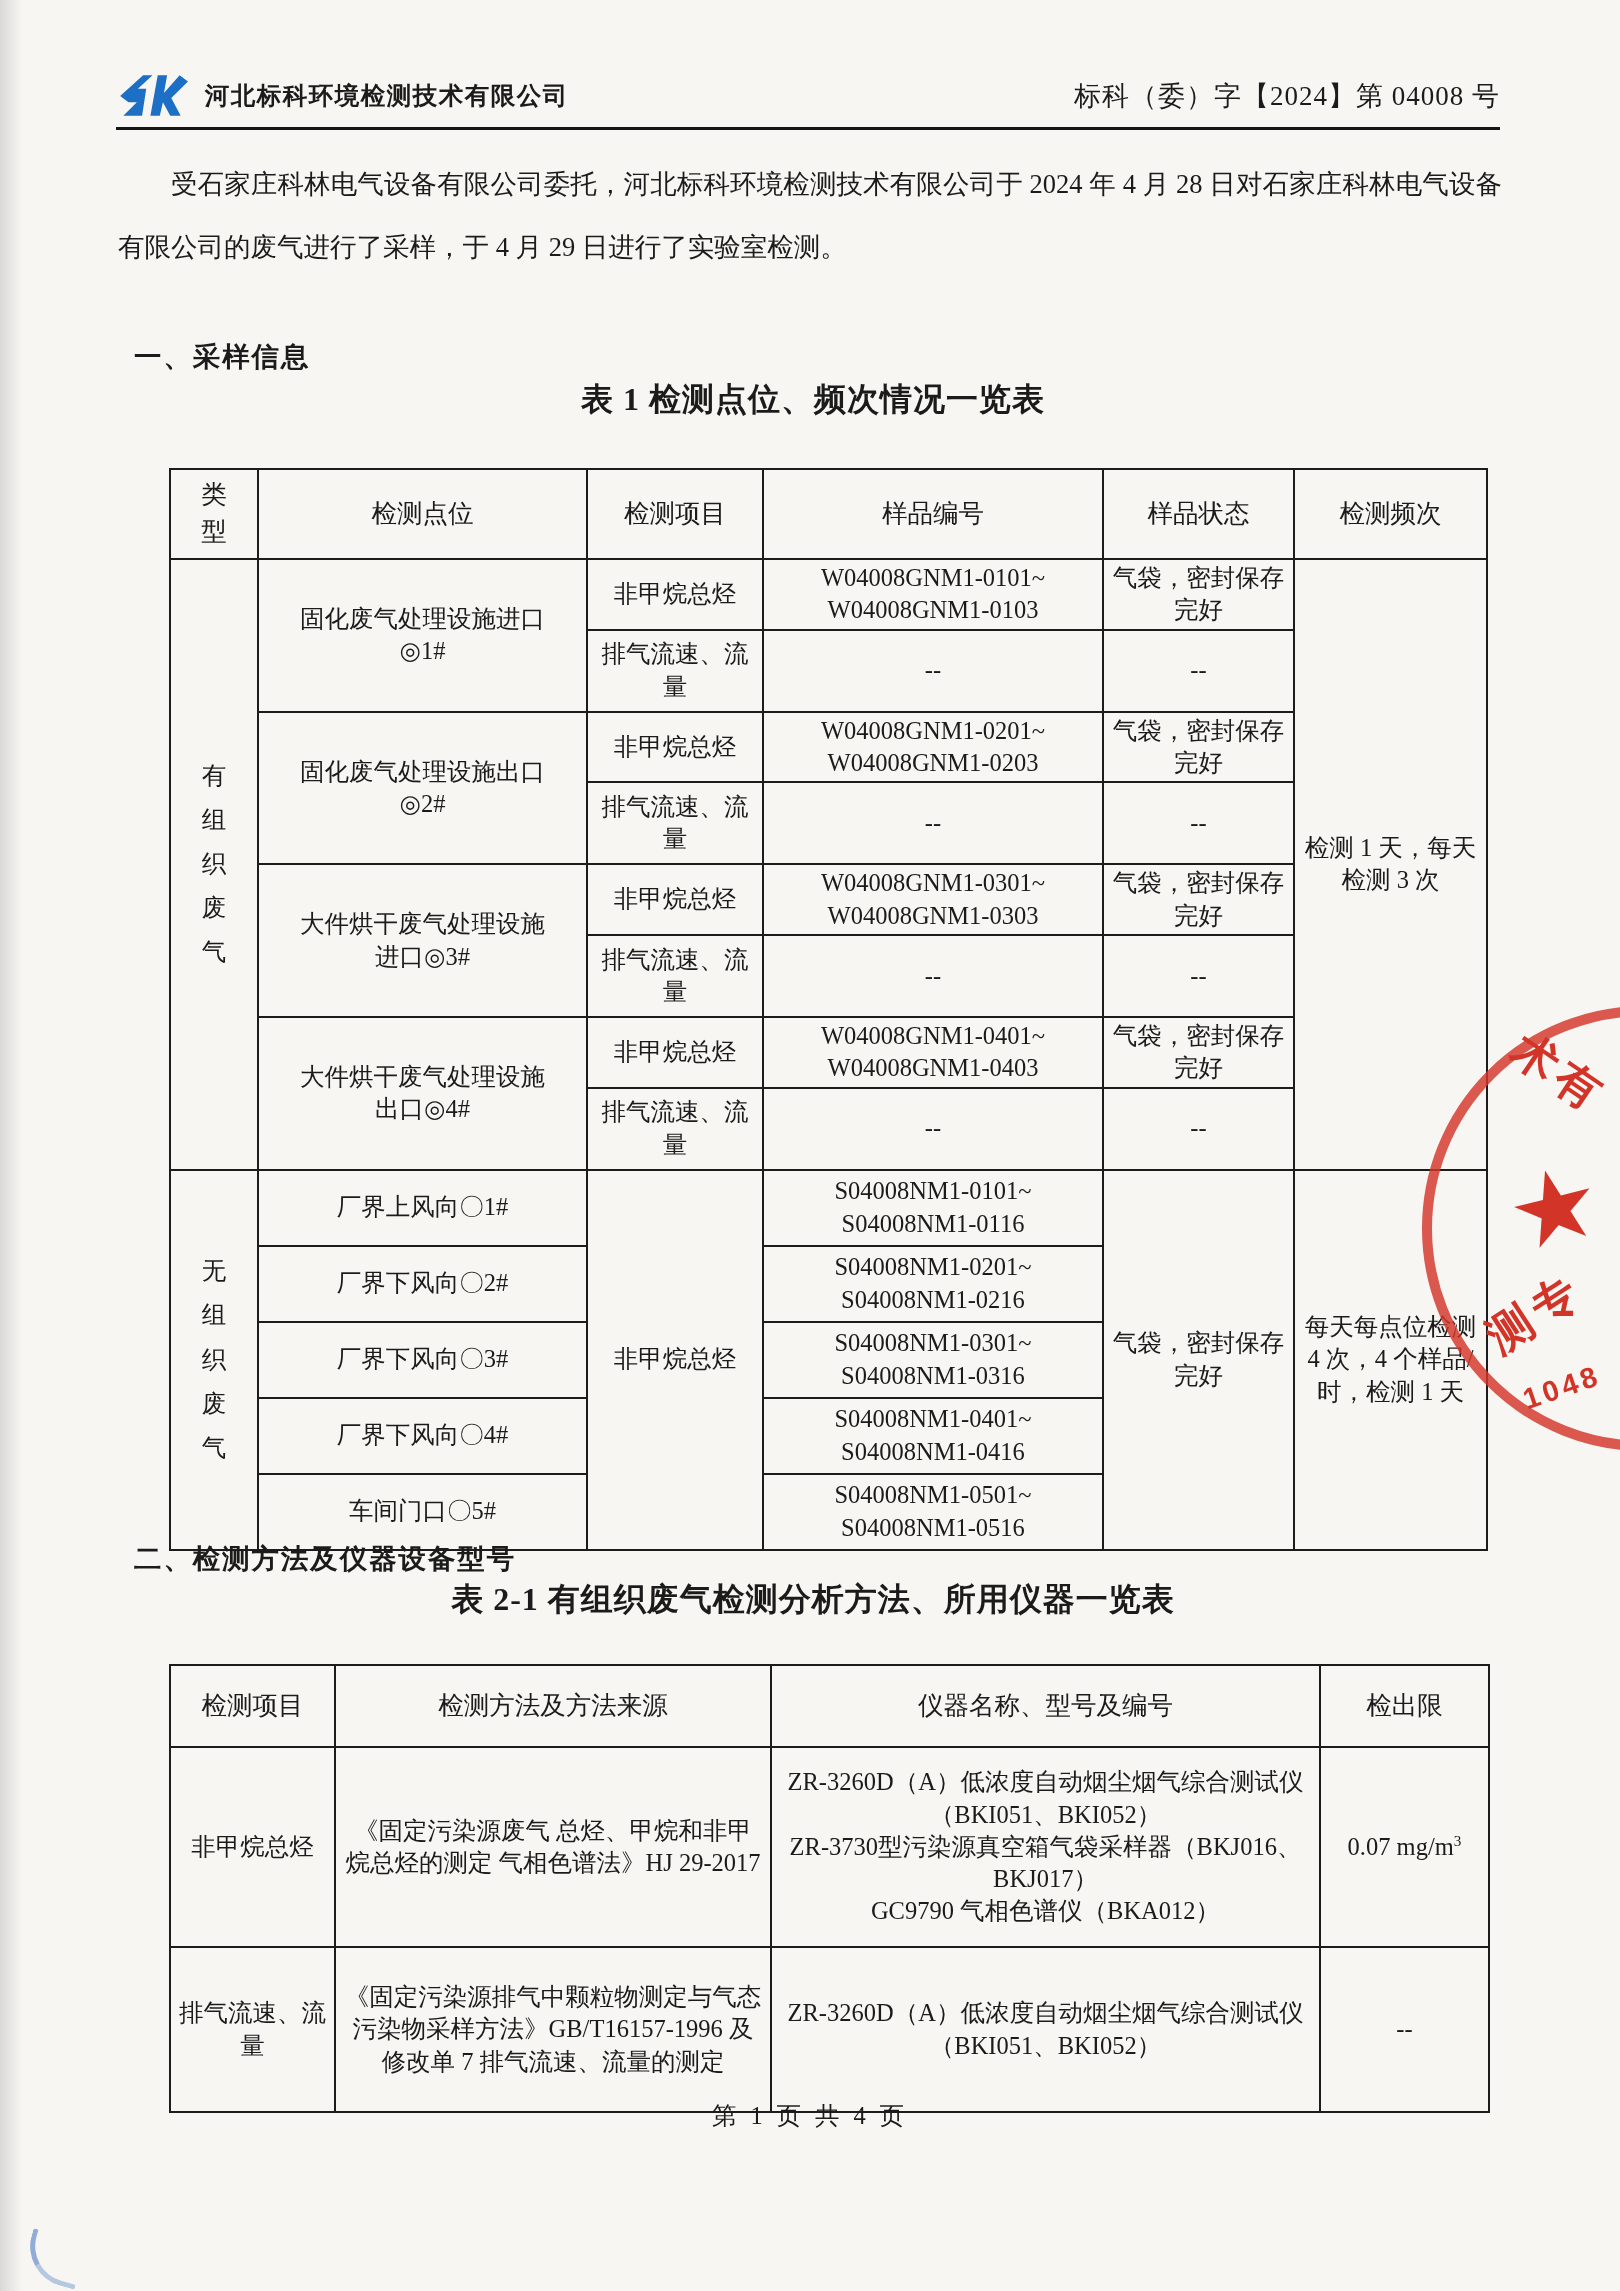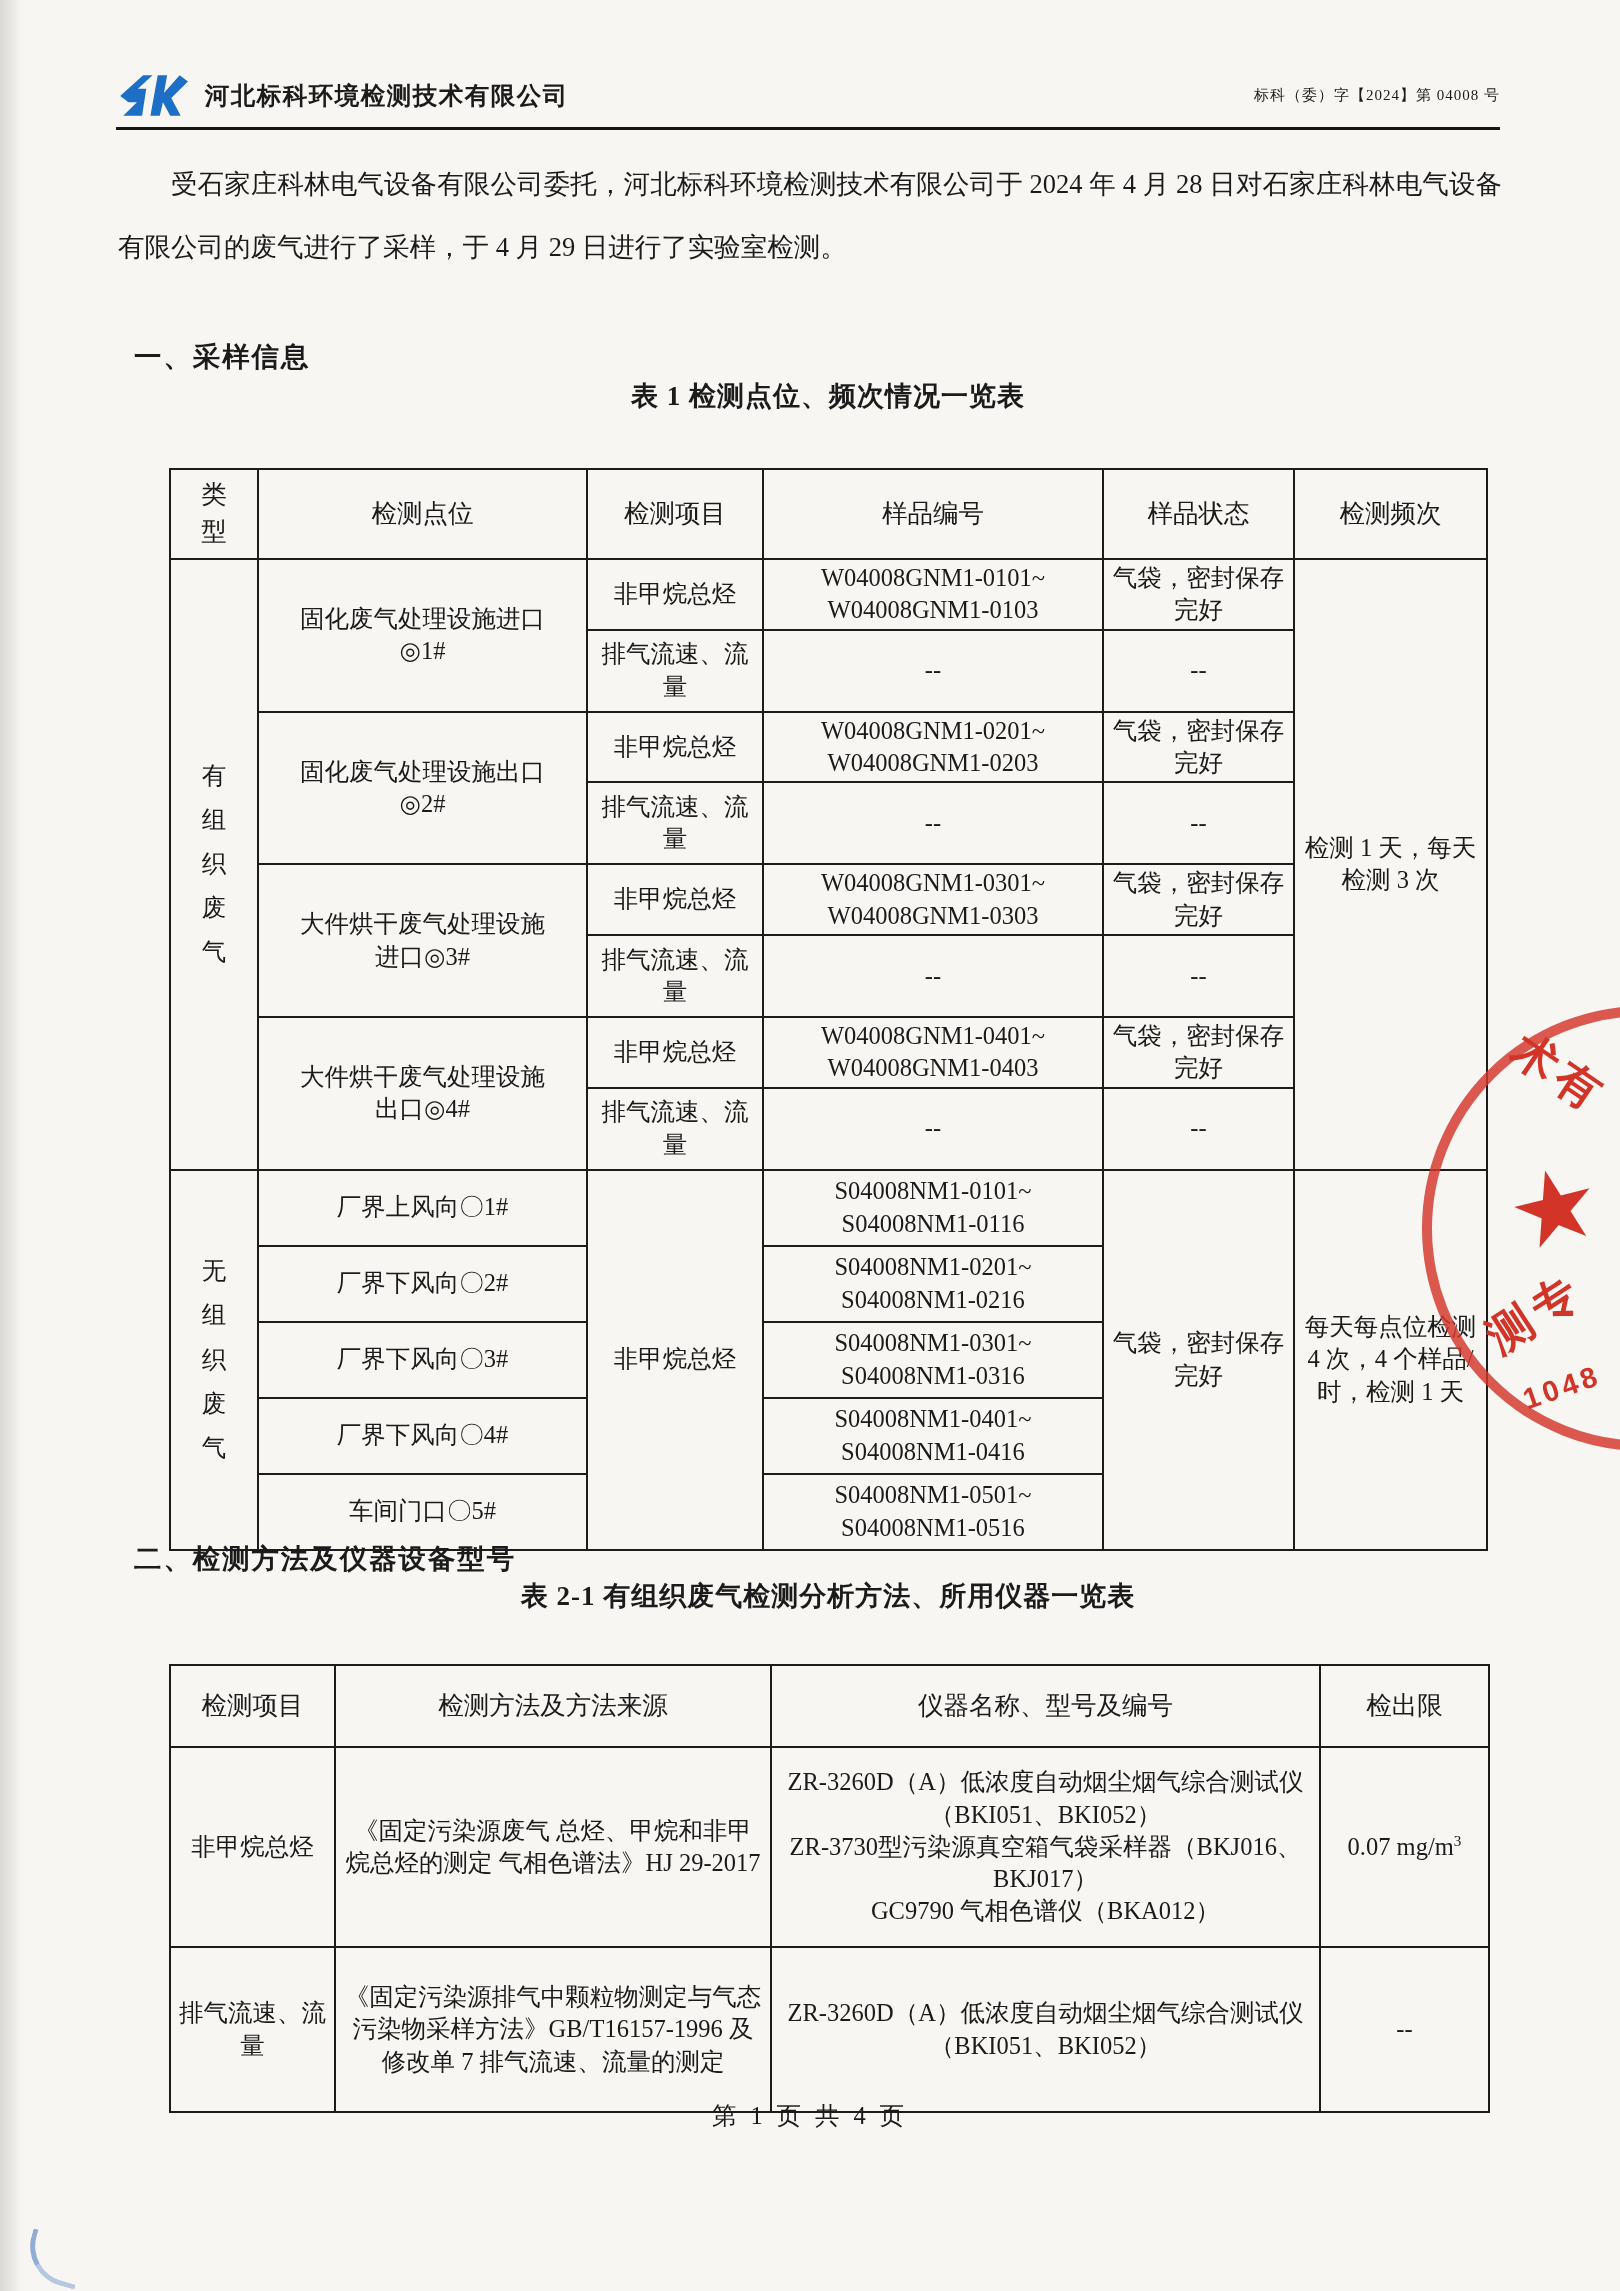--- a/index.html
+++ b/index.html
@@ -18,34 +18,34 @@
     pointer-events:none;
   }
   
   .doc-header{
     position:absolute;top:71px;left:116px;width:1384px;
     display:flex;align-items:center;justify-content:space-between;
   }
   .brand{display:flex;align-items:center;}
   .logo{width:73px;height:49px;margin-right:15.7px;flex:none;}
   .company{font-size:24.5px;font-weight:600;letter-spacing:1.5px;}
-  .doc-no{font-size:15px;letter-spacing:1px;}
+  .doc-no{font-size:27px;letter-spacing:1px;}
   .header-rule{
     position:absolute;top:127px;left:116px;width:1384px;height:2.9px;background:#161616;
   }
   
   .intro{
     position:absolute;top:153px;left:118px;width:1384px;
     font-size:26.5px;line-height:63px;text-indent:2em;text-align:justify;margin:0;
   }
   
   .sec{position:absolute;left:118px;margin:16px;font-size:27.4px;font-weight:700;letter-spacing:2px;}
   .sec1{top:323px;}
   .sec2{top:1525px;}
-  .tbl-title{position:absolute;left:169px;width:1318px;text-align:center;font-size:27px;font-weight:700;letter-spacing:1px;}
+  .tbl-title{position:absolute;left:154px;width:1318px;text-align:center;font-size:32px;font-weight:700;letter-spacing:1px;}
   .t1{top:378px;}
   .t2{top:1578px;}
   
   table.tbl{
     position:absolute;left:169px;border-collapse:collapse;table-layout:fixed;
     width:1318px;font-size:24.5px;margin-top:47px;
   }
   .tbl1{top:421px;}
   .tbl2{top:1617px;font-size:25.5px;}
   .tbl th,.tbl td{

